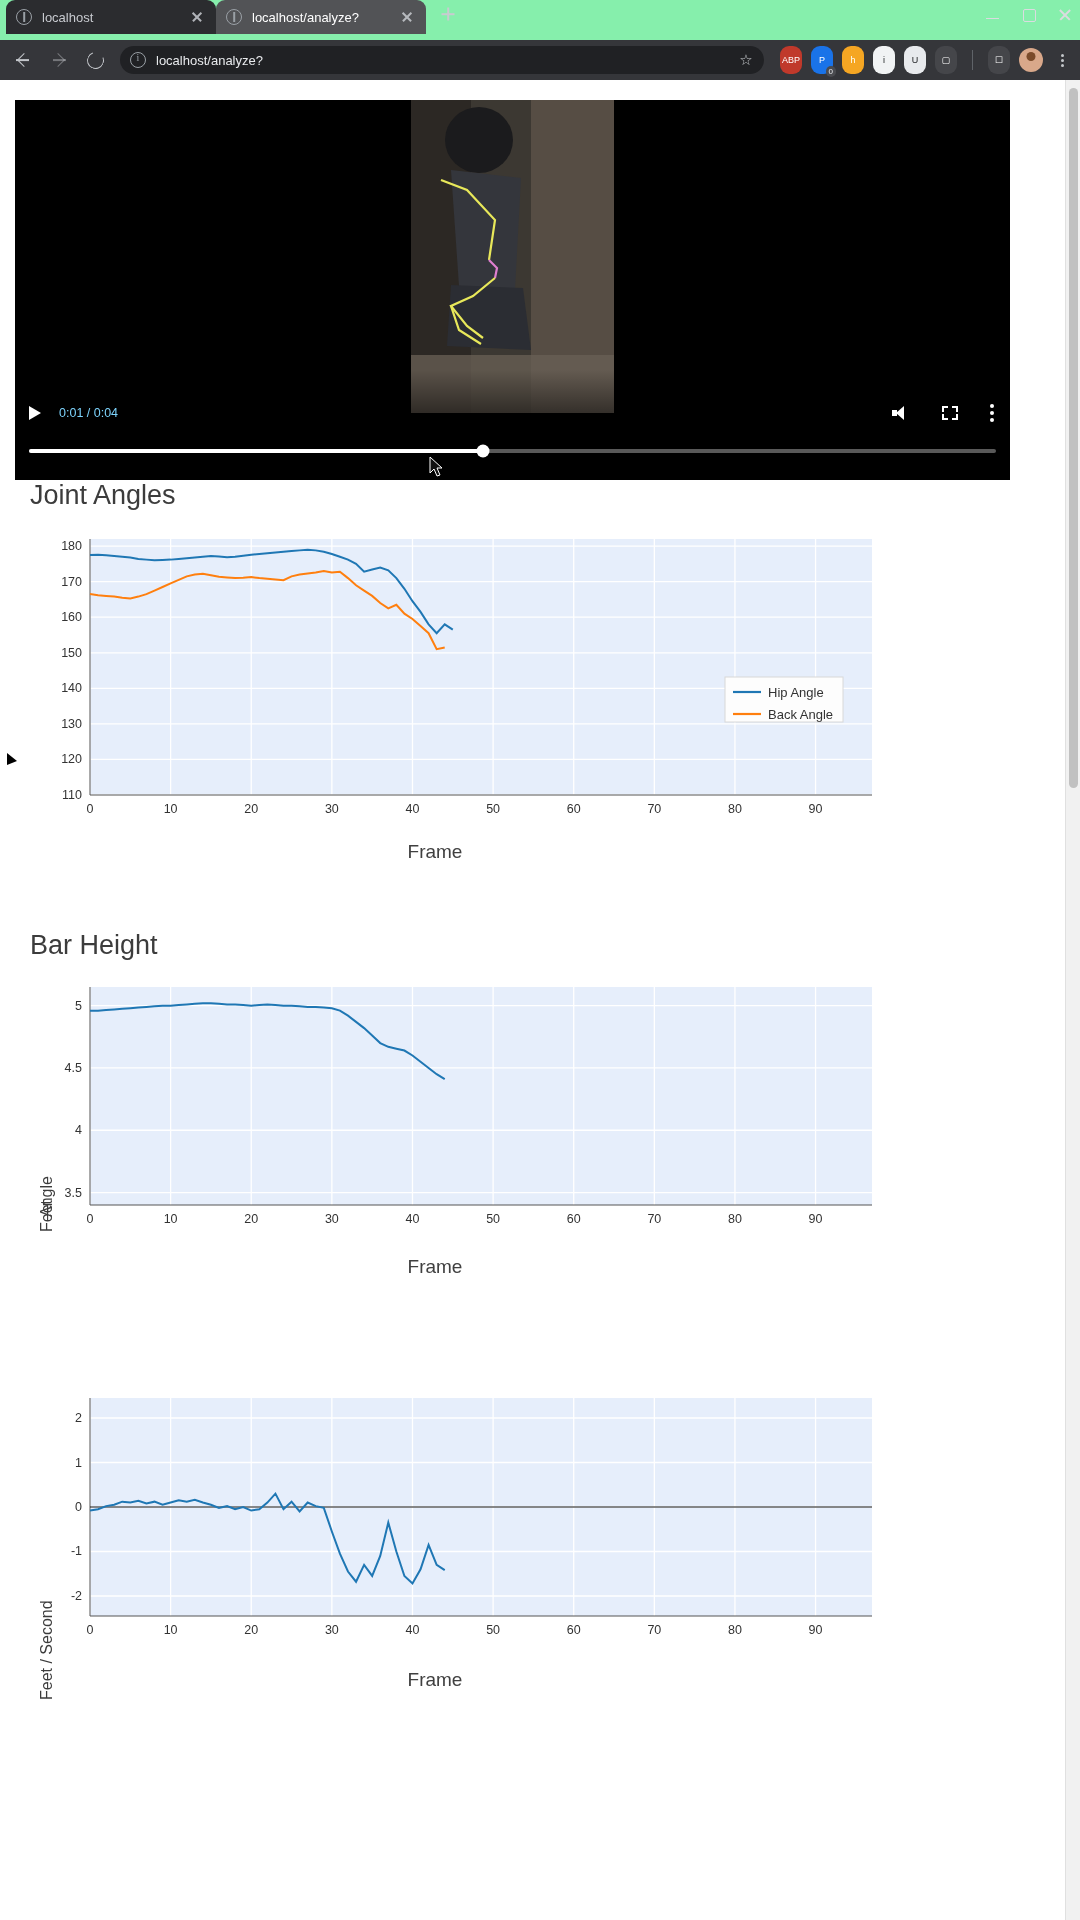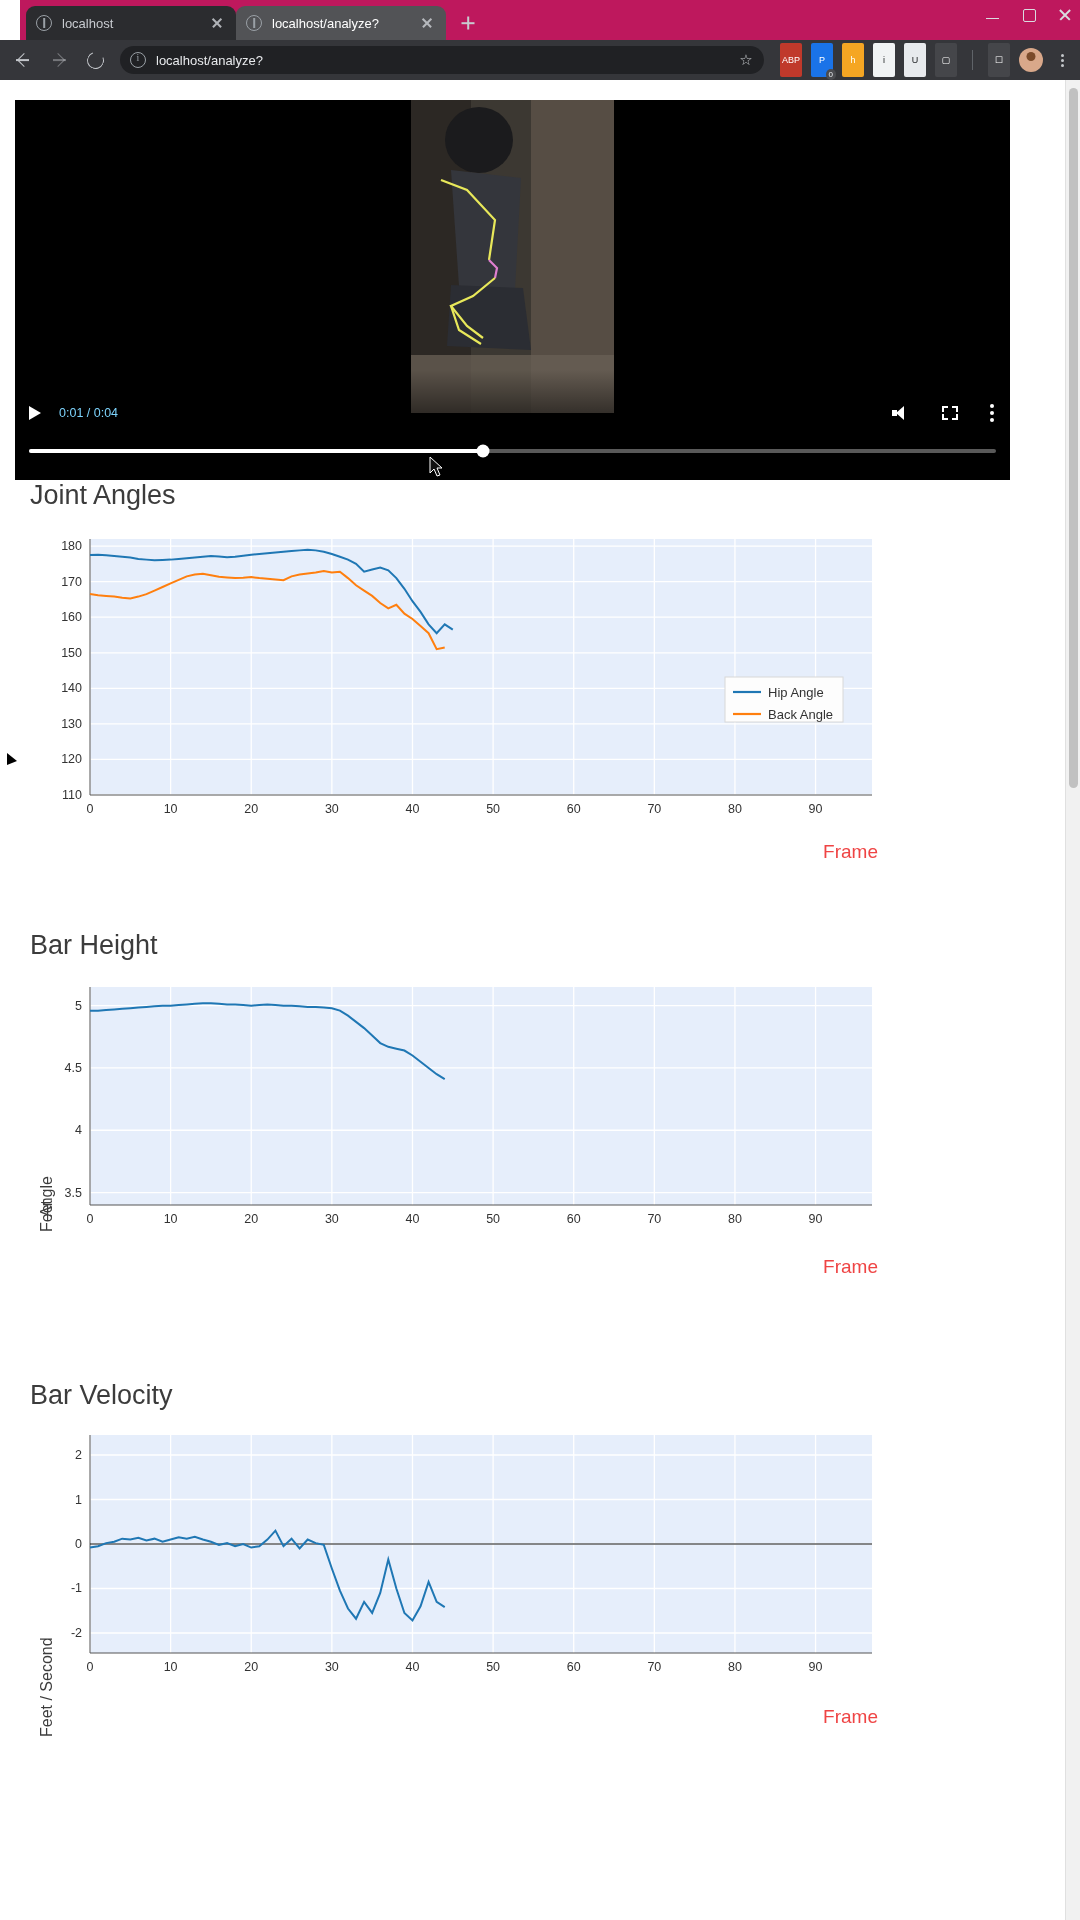--- a/index.html
+++ b/index.html
@@ -12,26 +12,24 @@
   }
 
   
   .browser {
     width: 1080px; height: 1920px;
     position: relative;
     background: #ffffff;
   }
   .tabstrip {
     height: 40px;
-    background: #be185d;
+    background: #86efac;
     display: flex;
-    align-items: flex-end;
     padding-left: 6px;
     position: relative;
-    margin-left: 20px;
   }
   .tab {
     height: 34px;
     width: 210px;
     border-radius: 9px 9px 0 0;
     display: flex;
     align-items: center;
     padding: 0 10px;
     font-size: 13px;
     color: #c8cbd0;
@@ -187,22 +185,22 @@
     white-space: nowrap; overflow: hidden;
   }
   .star {
     width: 16px; height: 16px; flex: 0 0 auto; color: #c3c6ca;
     font-size: 15px; line-height: 15px; text-align: center;
   }
   .ext-row {
     display: flex; align-items: center; gap: 9px; margin-left: 10px;
   }
   .ext {
-    width: 22px; height: 34px;
-    border-radius: 2px;
+    width: 22px; height: 28px;
+    border-radius: 9px;
     position: relative;
     font-size: 9px;
     color: #fff;
     display: flex; align-items: center; justify-content: center;
     flex: 0 0 auto;
   }
   .ext-badge {
     position: absolute;
     right: -3px; bottom: -3px;
     background: #4a4b4f;
@@ -351,25 +349,25 @@
   .chart-block { position: absolute; left: 0; width: 995px; }
   .chart-title {
     font-size: 27px;
     color: #3c3c3c;
     font-weight: 400;
     margin-left: 30px;
     margin-bottom: 6px;
   }
   .plot-wrap { position: relative; }
   .xlabel {
-    text-align: right;
+    text-align: center;
     font-size: 19px;
-    color: #ef4444;
+    color: #404040;
     width: 862px;
-    margin-left: 16px;
+    margin-left: 4px;
   }
   .ylabel {
     position: absolute;
     transform: rotate(-90deg);
     transform-origin: left top;
     font-size: 16px;
     color: #3c3c3c;
     white-space: nowrap;
   }
   svg text { font-family: "Liberation Sans", sans-serif; }
@@ -578,21 +576,20 @@
             <text x="815.5670103092784" y="256" text-anchor="middle" font-size="12.5" fill="#333">90</text>
             <line x1="90" y1="20" x2="90" y2="238" stroke="#555" stroke-width="1"></line>
             <line x1="90" y1="238" x2="872" y2="238" stroke="#555" stroke-width="1"></line>
             <polyline points="90,43.66857142857148 98.06185567010309,43.66857142857148 106.12371134020619,43.045714285714354 114.18556701030928,42.422857142857225 122.24742268041237,41.8000000000001 130.30927835051546,41.177142857142854 138.37113402061857,40.554285714285726 146.43298969072163,39.9314285714286 154.49484536082474,39.30857142857147 162.55670103092785,38.68571428571431 170.6185567010309,38.68571428571431 178.68041237113403,38.06285714285718 186.7422680412371,37.440000000000055 194.8041237113402,36.817142857142926 202.86597938144328,36.1942857142858 210.9278350515464,36.1942857142858 218.98969072164948,36.817142857142926 227.05154639175257,37.440000000000055 235.11340206185568,37.440000000000055 243.17525773195877,38.06285714285718 251.23711340206185,38.68571428571431 259.29896907216494,38.06285714285718 267.36082474226805,37.440000000000055 275.42268041237116,38.06285714285718 283.4845360824742,38.68571428571431 291.5463917525773,38.68571428571431 299.6082474226804,39.30857142857147 307.6701030927835,39.9314285714286 315.73195876288656,39.9314285714286 323.7938144329897,40.554285714285726 331.8556701030928,41.177142857142854 339.91752577319585,43.66857142857148 347.97938144329896,48.651428571428625 356.0412371134021,54.880000000000024 364.10309278350513,61.10857142857145 372.16494845360825,68.5828571428572 380.22680412371136,76.05714285714288 388.2886597938144,79.79428571428576 396.35051546391753,81.66285714285712 404.41237113402065,83.53142857142862 412.4742268041237,88.51428571428579 420.5360824742268,94.74285714285719 428.59793814432993,100.97142857142859 436.659793814433,107.20000000000002 444.7216494845361,112.18285714285713" fill="none" stroke="#1f77b4" stroke-width="2"></polyline>
           </svg>
         <div class="xlabel">Frame</div>
       </div>
     </div>
 
     <div class="chart-block" style="top:1300px;">
-      <div class="chart-title">Bar Velocity</div>
       <div class="plot-wrap">
         <div class="ylabel" style="left:38px; top:320px;">Feet / Second</div>
         <svg id="svg-chart-2" width="995" height="285" viewBox="0 0 995 285">
             <rect x="90" y="18" width="782" height="218" fill="#e6eefb"></rect>
             <line x1="90" y1="215.9795918367347" x2="872" y2="215.9795918367347" stroke="#ffffff" stroke-width="1.3"></line>
             <text x="82" y="219.9795918367347" text-anchor="end" font-size="12.5" fill="#333">-2</text>
             <line x1="90" y1="171.48979591836735" x2="872" y2="171.48979591836735" stroke="#ffffff" stroke-width="1.3"></line>
             <text x="82" y="175.48979591836735" text-anchor="end" font-size="12.5" fill="#333">-1</text>
             <line x1="90" y1="127" x2="872" y2="127" stroke="#ffffff" stroke-width="1.3"></line>
             <text x="82" y="131" text-anchor="end" font-size="12.5" fill="#333">0</text>

